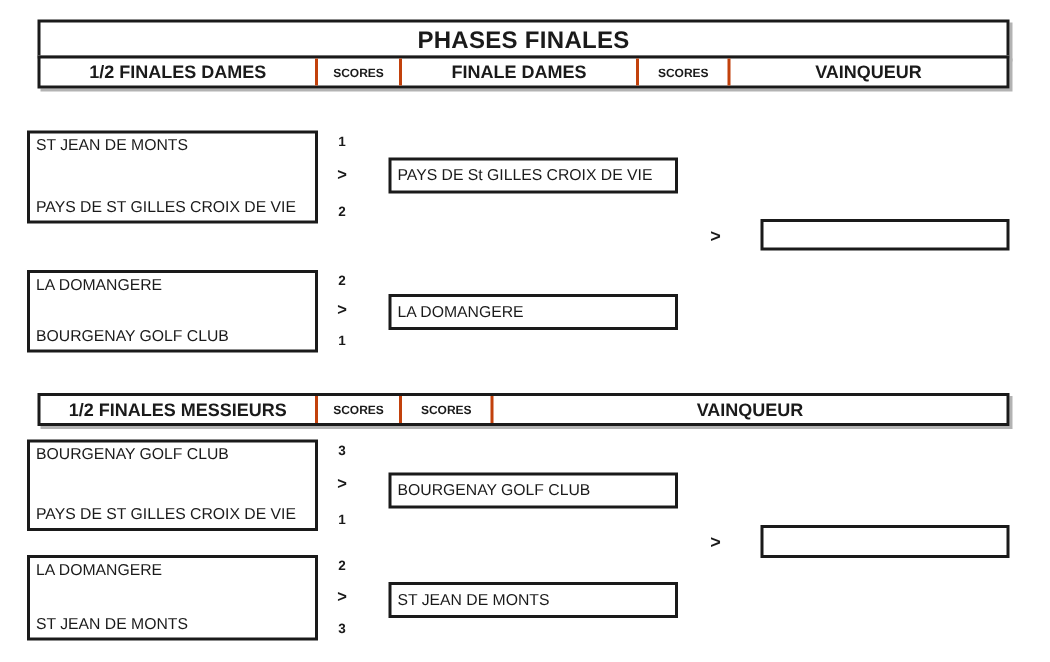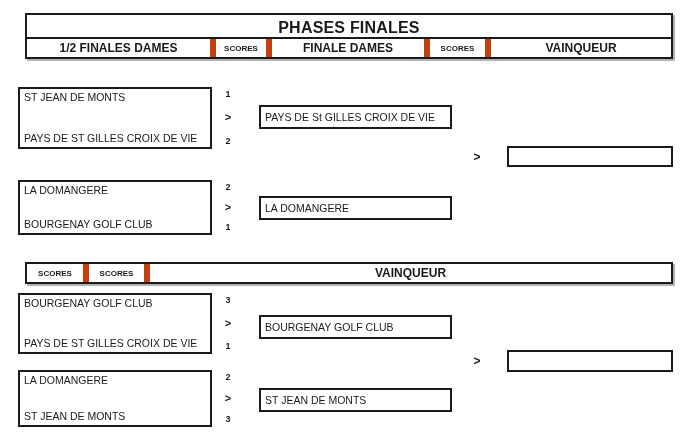--- a/index.html
+++ b/index.html
@@ -36,21 +36,21 @@
     display: flex;
   }
   .hdr-dames { top: 37px; }
   .hdr-messieurs { top: 262px; }
   .cell {
     display: flex; align-items: center; justify-content: center;
     height: 100%;
     font-weight: 700; font-size: 12px;
     white-space: nowrap;
   }
-  .cell + .cell { border-left: 6px solid #c2410c; }
+  .cell + .cell { border-left: 2px solid #c2410c; }
   .c1 { width: 183px; }
   .c2 { width: 56px;  font-size: 8px; }
   .c3 { width: 158px; }
   .c4 { width: 61px;  font-size: 8px; }
   .c5 { flex: 1; }
 
   
   .team-box {
     position: absolute;
     left: 18px; width: 194px;
@@ -156,20 +156,21 @@
   <div class="score-stack ss-d2">
     <span class="score">2</span>
     <span class="adv-arrow">&gt;</span>
     <span class="score">1</span>
   </div>
   <div class="finale-box fb-d2">
     <span>LA DOMANGERE</span>
   </div>
 
   <div class="header-row hdr-messieurs">
+    <div class="cell c1">1/2 FINALES MESSIEURS</div>
     <div class="cell c2">SCORES</div>
     <div class="cell c4">SCORES</div>
     <div class="cell c5">VAINQUEUR</div>
   </div>
 
   <div class="team-box tb-m1">
     <div class="team">BOURGENAY GOLF CLUB</div>
     <div class="team">PAYS DE ST GILLES CROIX DE VIE</div>
   </div>
   <div class="score-stack ss-m1">

